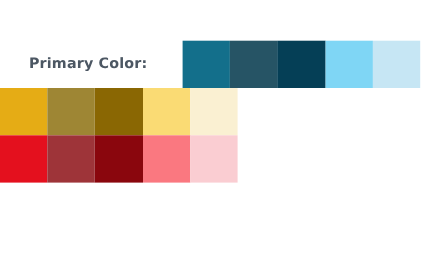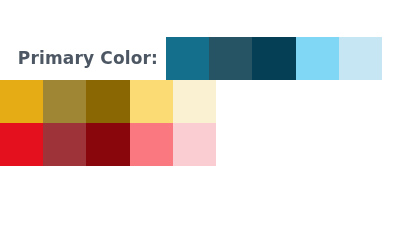--- a/index.html
+++ b/index.html
@@ -29,26 +29,26 @@
   }
   .palette-row {
     display: flex;
     flex-direction: row;
     align-items: stretch;
     height: 43px;
   }
   .row-label {
     width: 166px;
     box-sizing: border-box;
-    padding-right: 8px;
+    padding-right: 32px;
     display: flex;
     align-items: center;
     justify-content: flex-end;
     text-align: right;
-    font-size: 17px;
+    font-size: 13px;
     font-weight: bold;
     color: #4c5763;
     letter-spacing: 0.15px;
     white-space: nowrap;
     line-height: 1;
   }
   .swatch-strip {
     display: flex;
     flex-direction: row;
     flex: 1 1 auto;

